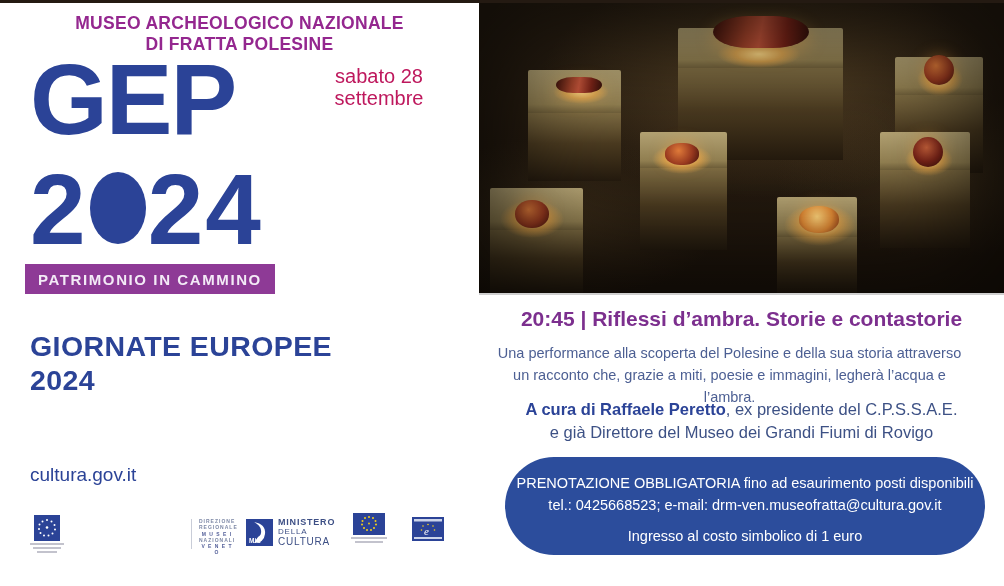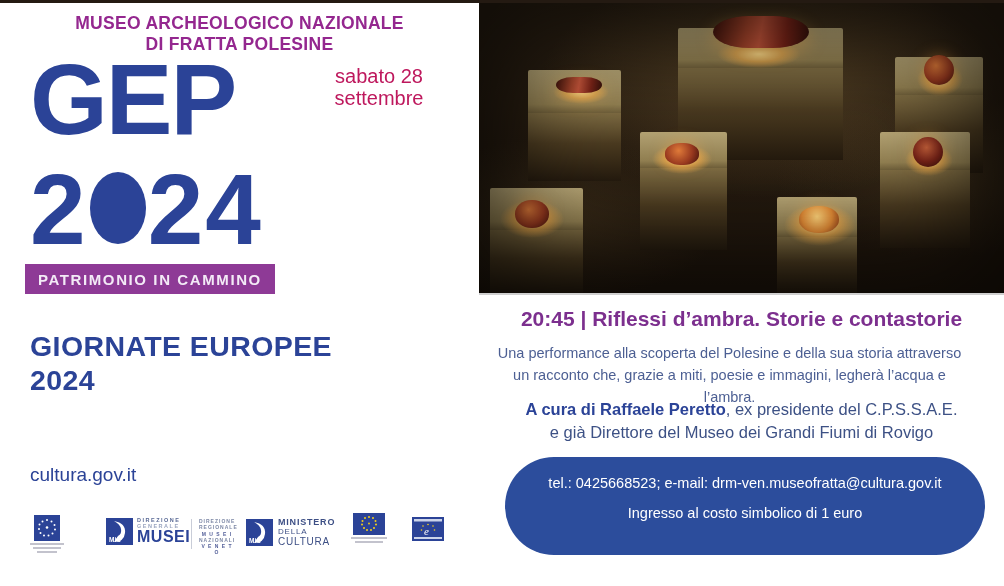--- a/index.html
+++ b/index.html
@@ -140,34 +140,20 @@
             <circle cx="5.5" cy="9.5" r="1"></circle>
               <circle cx="8.5" cy="6.5" r="1"></circle>
               <circle cx="13" cy="12.5" r="1.3"></circle>
           </g>
         </svg>
         <div class="caption-bar" style="width:34px;"></div>
         <div class="caption-bar" style="width:28px;"></div>
         <div class="caption-bar" style="width:20px;"></div>
       </div>
 
-      <div class="logo" style="left:106px; top:12px;">
-        <div style="display:flex; align-items:center;">
-          <svg width="27" height="27" viewBox="0 0 27 27">
-            <rect width="27" height="27" fill="#2b4397"></rect>
-            <path d="M8 3 q12 2 11 12 q-1 9 -11 9 l4 -6 q4 -2 3 -7 q-1 -5 -7 -8 z" fill="#ffffff"></path>
-            <text x="3" y="24" font-size="6.5" fill="#ffffff" font-family="Liberation Sans, sans-serif" font-weight="bold">MiC</text>
-          </svg>
-          <div style="margin-left:4px;" class="mic-text">
-            <div class="dg-line1">DIREZIONE</div>
-            <div class="dg-line2">GENERALE</div>
-            <div class="dg-line3">MUSEI</div>
-          </div>
-        </div>
-      </div>
 
       <div class="divider"></div>
 
       <div class="logo" style="left:199px; top:13px; width:36px; text-align:center;">
         <div class="dr-line">DIREZIONE</div>
         <div class="dr-line">REGIONALE</div>
         <div class="dr-line" style="color:#55619a;">M U S E I</div>
         <div class="dr-line">NAZIONALI</div>
         <div class="dr-line" style="color:#55619a;">V E N E T O</div>
       </div>
@@ -282,17 +268,18 @@
 
     <div class="photo-vignette"></div>
   </div>
 
   <div class="event-area">
     <div class="event-heading">20:45 | Riflessi d’ambra. Storie e contastorie</div>
     <div class="event-desc">Una performance alla scoperta del Polesine e della sua storia attraverso un racconto che, grazie a miti, poesie e immagini, legherà l’acqua e l’ambra.</div>
     <div class="event-curator"><span class="curator-bold">A cura di Raffaele Peretto</span><span>, ex presidente del C.P.S.S.A.E. e già Direttore del Museo dei Grandi Fiumi di Rovigo</span></div>
 
     <div class="booking-pill">
+      <div class="booking-line">PRENOTAZIONE OBBLIGATORIA fino ad esaurimento posti disponibili</div>
       <div class="booking-line">tel.: 0425668523; e-mail: drm-ven.museofratta@cultura.gov.it</div>
       <div class="booking-note">Ingresso al costo simbolico di 1 euro</div>
     </div>
   </div>
 </div>
 
 </body></html>

